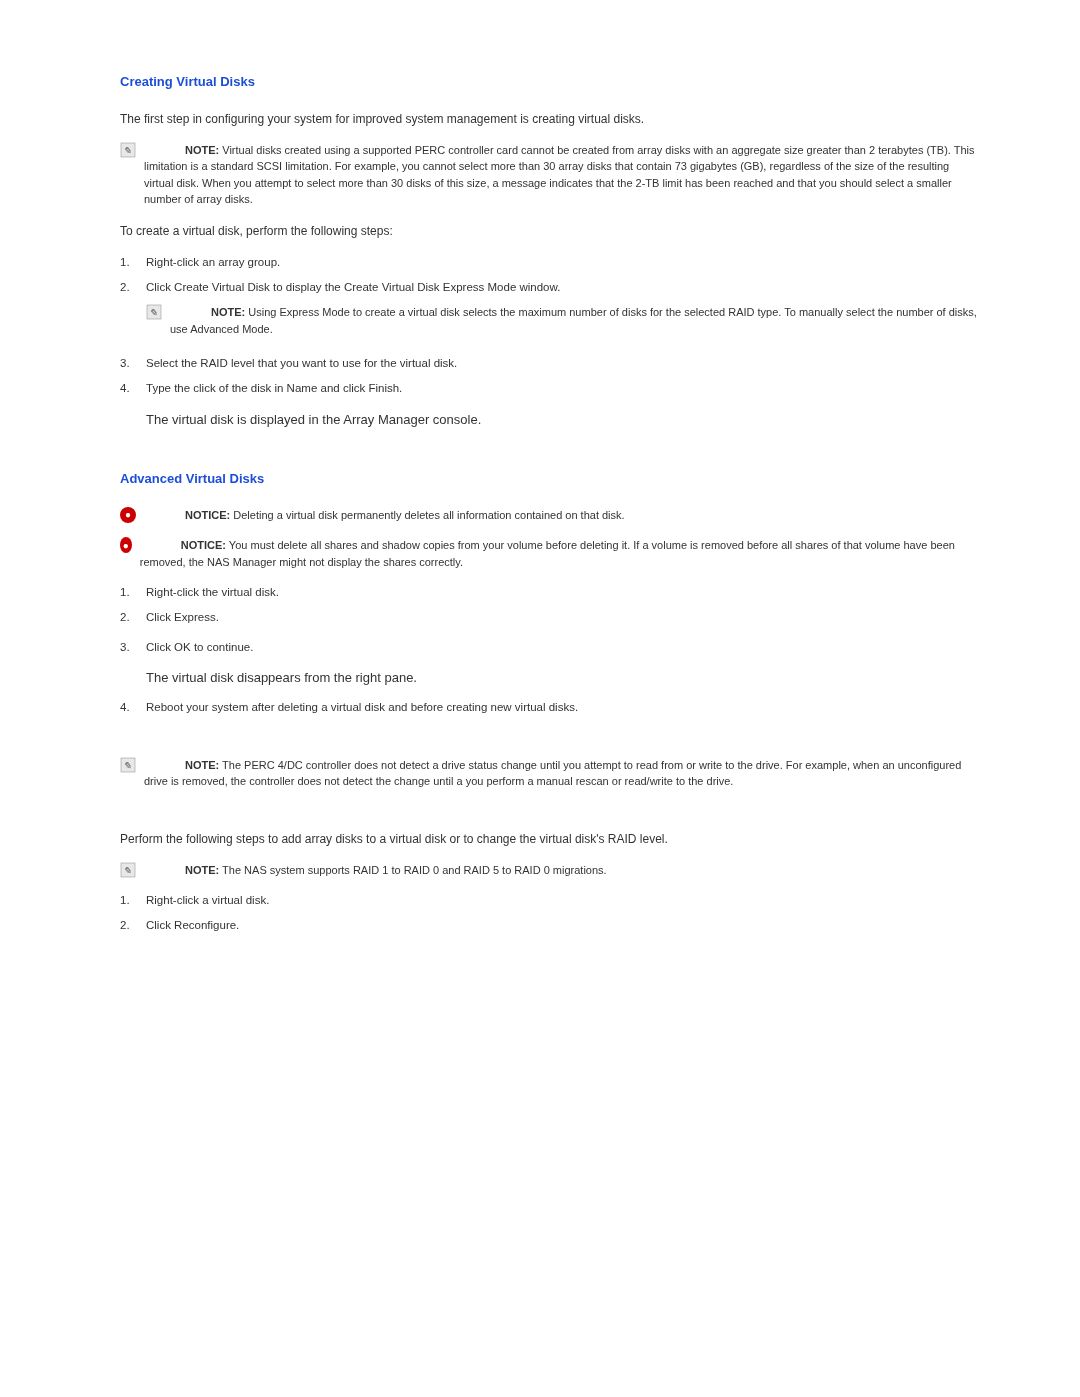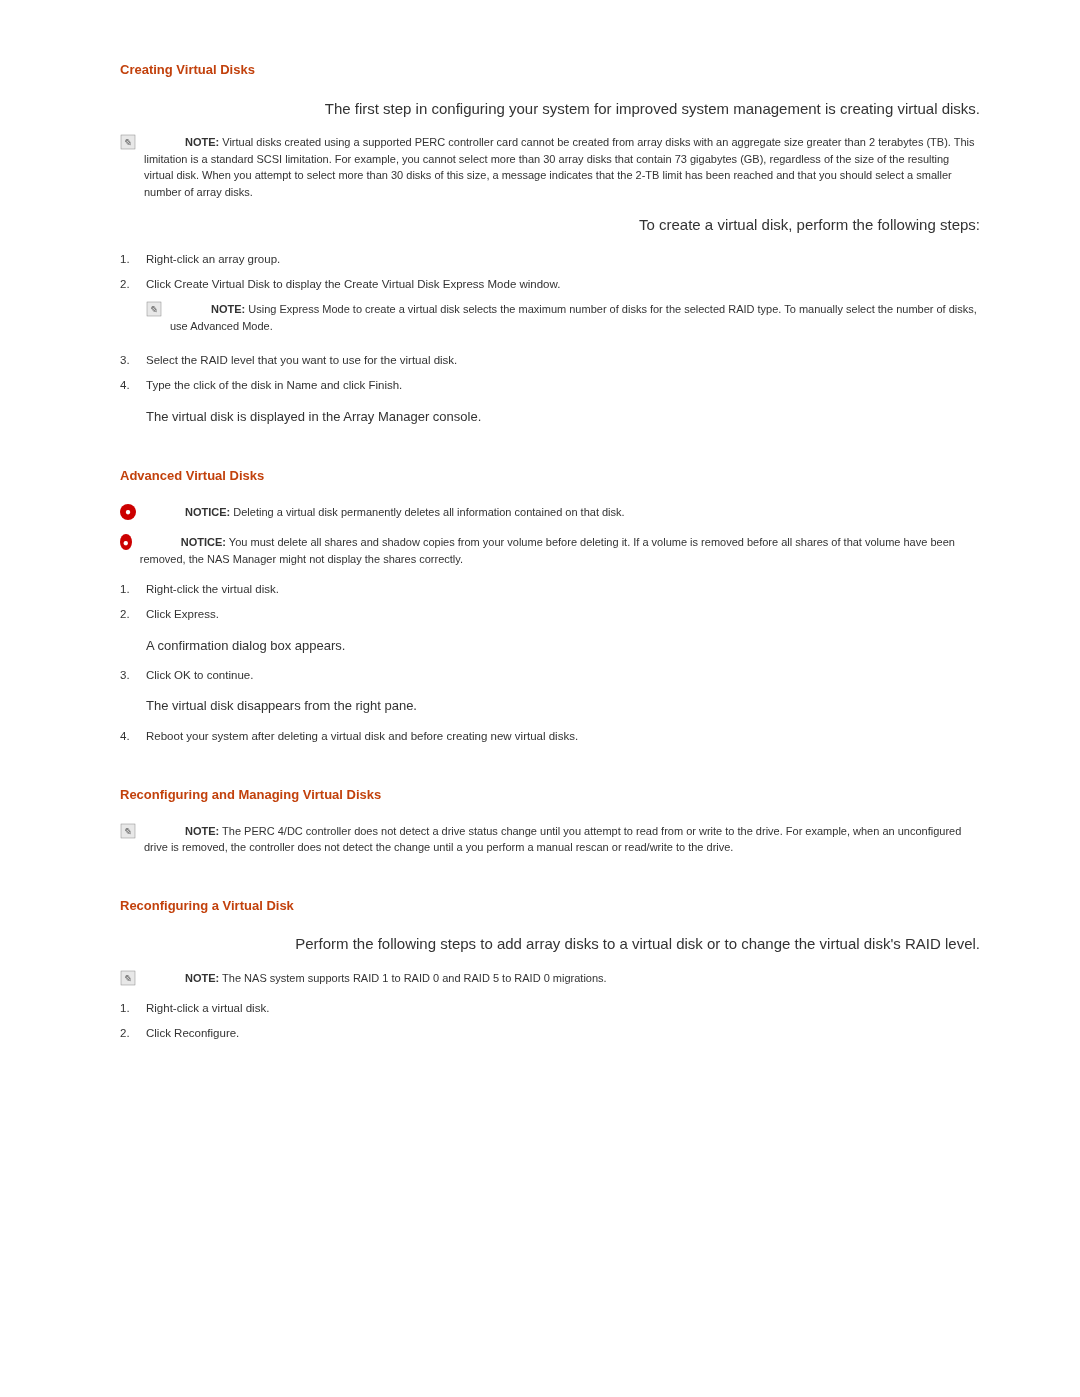--- a/index.html
+++ b/index.html
@@ -17,31 +17,31 @@
       min-height: 1397px;
       padding: 60px 100px 60px 120px;
       line-height: 1.5;
     }
 
     .section {
       margin-bottom: 40px;
     }
 
     .section-title {
-      color: #c2410c;
+      color: #1d4ed8;
       font-size: 13px;
       font-weight: bold;
       margin-bottom: 18px;
+      margin-top: 12px;
     }
 
     .section-intro {
-      font-size: 15px;
+      font-size: 12px;
       margin-bottom: 14px;
       color: #333;
-      text-align: right;
     }
 
     .note-box {
       display: flex;
       align-items: flex-start;
       margin: 14px 0 14px 0;
       gap: 8px;
     }
 
     .note-text {
@@ -193,58 +193,55 @@
     <li>
       <span class="step-num">1.</span>
       <span class="step-content">Right-click the virtual disk.</span>
     </li>
     <li>
       <span class="step-num">2.</span>
       <span class="step-content">Click Express.</span>
     </li>
   </ol>
 
-  <p class="result-text">A confirmation dialog box appears.</p>
 
   <ol class="steps-list">
     <li>
       <span class="step-num">3.</span>
       <span class="step-content">Click OK to continue.</span>
     </li>
   </ol>
 
   <p class="result-text">The virtual disk disappears from the right pane.</p>
 
   <ol class="steps-list">
     <li>
       <span class="step-num">4.</span>
       <span class="step-content">Reboot your system after deleting a virtual disk and before creating new virtual disks.</span>
     </li>
   </ol>
 </div>
 
 <div class="section">
-  <h2 class="section-title">Reconfiguring and Managing Virtual Disks</h2>
 
 
   <div class="note-box">
     <span class="icon-note">
       <svg class="pencil-svg" viewBox="0 0 16 16" fill="none" xmlns="http://www.w3.org/2000/svg">
         <rect x="1" y="1" width="14" height="14" fill="#e8e8e8" stroke="#888" stroke-width="0.5"></rect>
         <text x="3" y="12" font-size="10" fill="#555" font-style="italic" font-family="serif">✎</text>
       </svg>
     </span>
     <span class="note-text">
       <strong>NOTE:</strong> The PERC 4/DC controller does not detect a drive status change until you attempt to read from or write to the drive. For example, when an unconfigured drive is removed, the controller does not detect the change until a you perform a manual rescan or read/write to the drive.
     </span>
   </div>
 </div>
 
 <div class="section">
-  <h2 class="section-title">Reconfiguring a Virtual Disk</h2>
 
   <p class="section-intro">Perform the following steps to add array disks to a virtual disk or to change the virtual disk's RAID level.</p>
 
   <div class="note-box">
     <span class="icon-note">
       <svg class="pencil-svg" viewBox="0 0 16 16" fill="none" xmlns="http://www.w3.org/2000/svg">
         <rect x="1" y="1" width="14" height="14" fill="#e8e8e8" stroke="#888" stroke-width="0.5"></rect>
         <text x="3" y="12" font-size="10" fill="#555" font-style="italic" font-family="serif">✎</text>
       </svg>
     </span>

